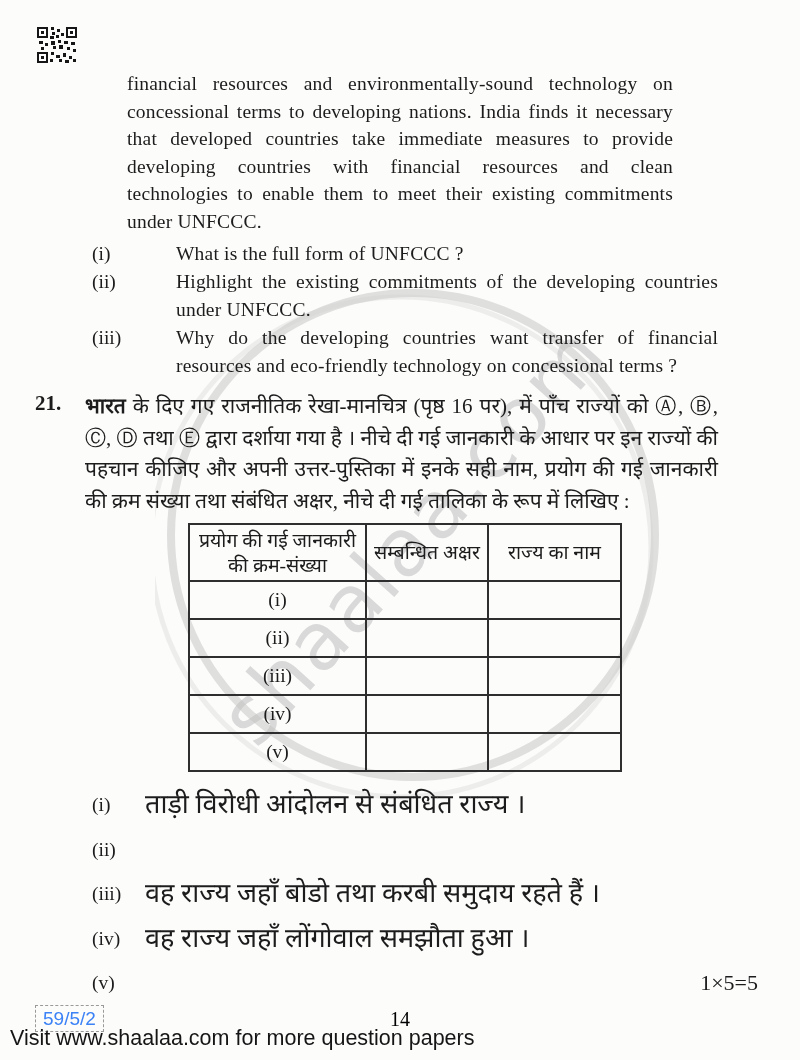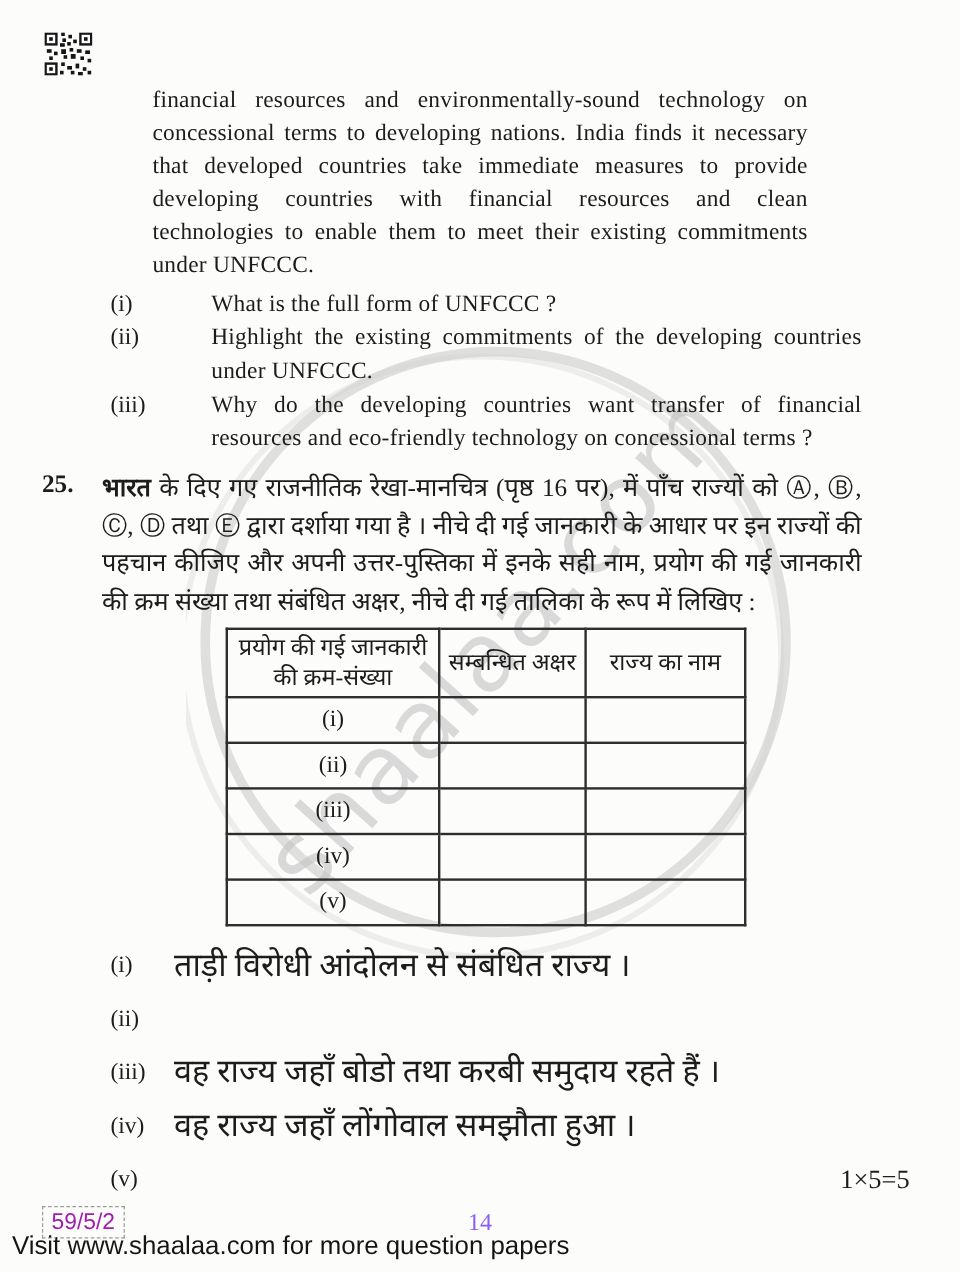--- a/index.html
+++ b/index.html
@@ -131,29 +131,29 @@
 
   
   .paper-code {
     position: absolute;
     left: 35px; top: 1005px;
     padding: 0 7px;
     border: 1px dashed #9a9a9a;
     font-family: "Liberation Sans", sans-serif;
     font-size: 19px;
     line-height: 25px;
-    color: #a21caf;
+    color: #3b82f6;
   }
   .page-number {
     position: absolute;
     left: 0; top: 1008px;
     width: 800px;
     text-align: center;
     font-size: 20px;
-    color: #8b5cf6;
+    color: #000000;
   }
   .visit-note {
     position: absolute;
     left: 10px; top: 1026px;
     font-family: "Liberation Sans", sans-serif;
     font-size: 21.5px;
     color: #151515;
   }
 </style>
 </head>
@@ -222,21 +222,21 @@
       <div class="sub-item">
         <span class="lbl">(ii)</span>
         <span class="txt">Highlight the existing commitments of the developing countries under UNFCCC.</span>
       </div>
       <div class="sub-item">
         <span class="lbl">(iii)</span>
         <span class="txt">Why do the developing countries want transfer of financial resources and eco-friendly technology on concessional terms ?</span>
       </div>
     </div>
 
-    <div class="q21-number">25.</div>
+    <div class="q21-number">21.</div>
     <p class="q21-text"><b>भारत</b> <span>के दिए गए राजनीतिक रेखा-मानचित्र (पृष्ठ 16 पर), में पाँच राज्यों को Ⓐ, Ⓑ, Ⓒ, Ⓓ तथा Ⓔ द्वारा दर्शाया गया है । नीचे दी गई जानकारी के आधार पर इन राज्यों की पहचान कीजिए और अपनी उत्तर-पुस्तिका में इनके सही नाम, प्रयोग की गई जानकारी की क्रम संख्या तथा संबंधित अक्षर, नीचे दी गई तालिका के रूप में लिखिए :</span></p>
 
     <table class="map-table">
       <colgroup>
         <col class="col-sno">
           <col class="col-letter">
           <col class="col-state">
       </colgroup>
       <thead>
         <tr>

